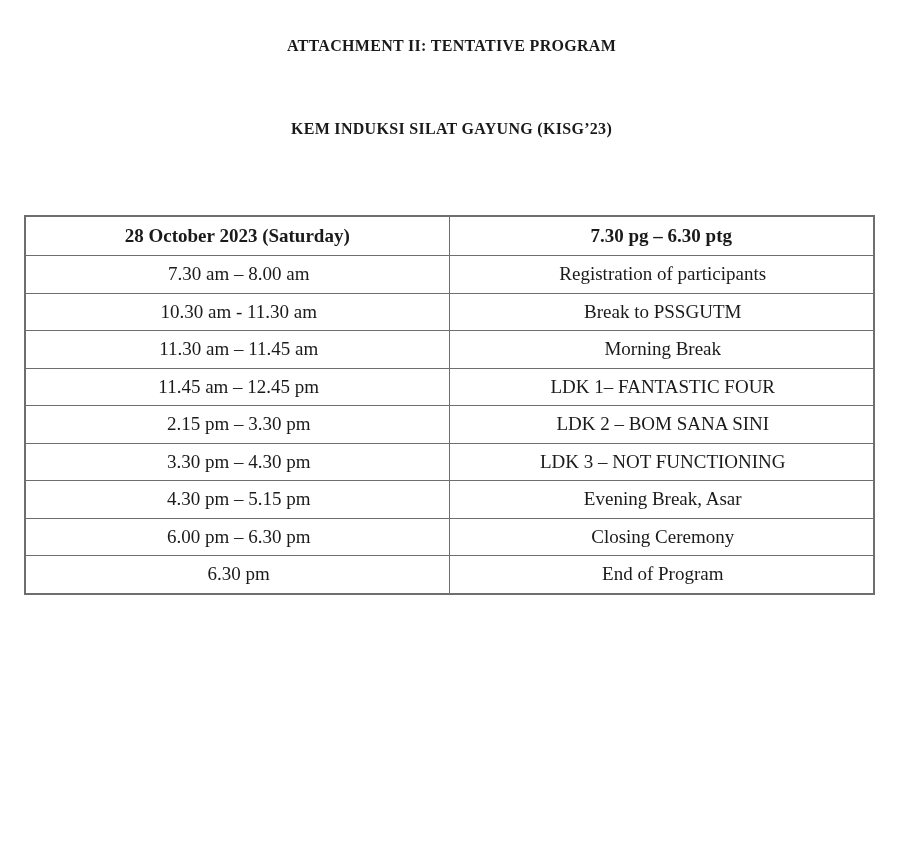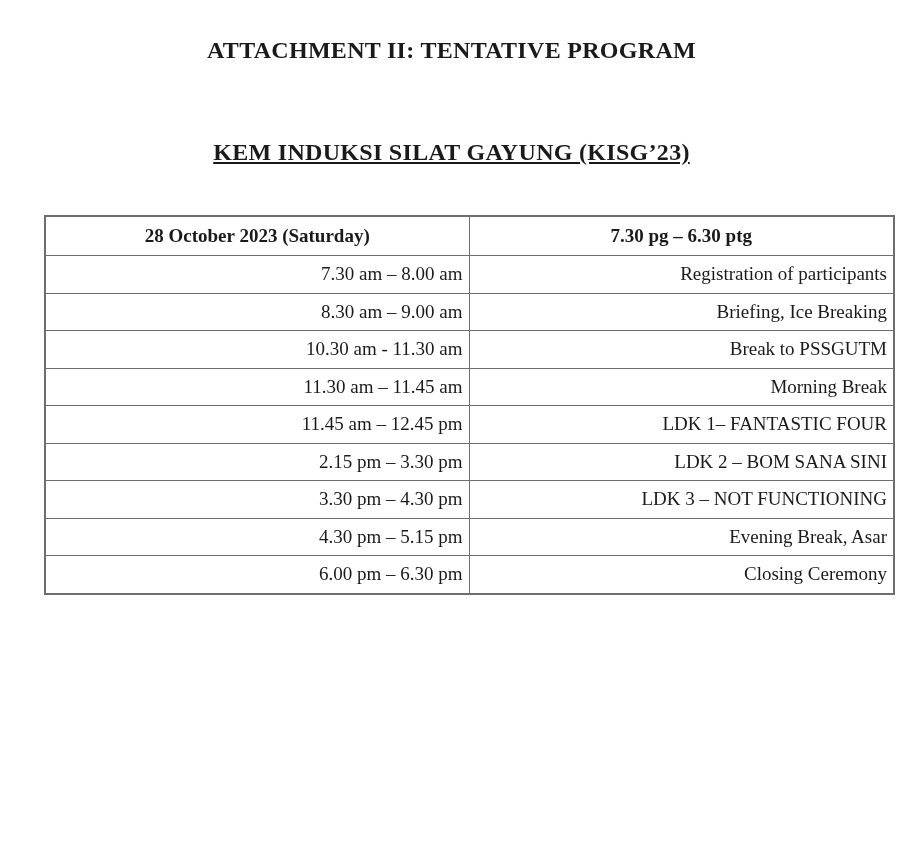--- a/index.html
+++ b/index.html
@@ -11,27 +11,27 @@
     font-family: "Liberation Serif", "DejaVu Serif", serif;
     color: var(--text-color, #1a1a1a);
     position: relative;
     overflow: hidden;
   }
   .doc-title {
     position: absolute;
     left: 0;
     right: 0;
     text-align: center;
-    font-size: 24px;
+    font-size: 16px;
     font-weight: bold;
     letter-spacing: 0.3px;
     white-space: nowrap;
   }
   .doc-title.first  { top: 37px; }
-  .doc-title.second { top: 139px; text-decoration: underline; }
+  .doc-title.second { top: 120px; }
 
   table.schedule {
     position: absolute;
     top: 215px;
     left: 24px;
     width: 849px;
     border-collapse: collapse;
     table-layout: fixed;
     font-size: 19px;
   }
@@ -40,31 +40,30 @@
 
   table.schedule th,
   table.schedule td {
     border: 1px solid var(--border-color, #6e6e6e);
     vertical-align: middle;
     overflow: hidden;
     white-space: nowrap;
   }
   table.schedule {
     border: 2px solid var(--border-color, #6e6e6e);
-    margin-left: 20px;
   }
   table.schedule th {
     height: 38px;
     font-weight: bold;
     text-align: center;
     padding: 0 4px;
   }
   table.schedule td {
     height: 36.5px;
-    text-align: right;
+    text-align: center;
     padding: 0 6px 0 9px;
   }
 </style>
 </head>
 <body style="background: rgb(255, 255, 255);">
 
 <div class="doc-title first">ATTACHMENT II: TENTATIVE PROGRAM</div>
 
 <div class="doc-title second">KEM INDUKSI SILAT GAYUNG (KISG’23)</div>
 
@@ -76,24 +75,20 @@
   <thead>
     <tr>
       <th>28 October 2023 (Saturday)</th>
       <th>7.30 pg – 6.30 ptg</th>
     </tr>
   </thead>
   <tbody>
       <tr>
         <td>7.30 am – 8.00 am</td>
         <td>Registration of participants</td>
-      </tr>
-      <tr>
-        <td>8.30 am – 9.00 am</td>
-        <td>Briefing, Ice Breaking</td>
       </tr>
       <tr>
         <td>10.30 am - 11.30 am</td>
         <td>Break to PSSGUTM</td>
       </tr>
       <tr>
         <td>11.30 am – 11.45 am</td>
         <td>Morning Break</td>
       </tr>
       <tr>
@@ -109,14 +104,18 @@
         <td>LDK 3 – NOT FUNCTIONING</td>
       </tr>
       <tr>
         <td>4.30 pm – 5.15 pm</td>
         <td>Evening Break, Asar</td>
       </tr>
       <tr>
         <td>6.00 pm – 6.30 pm</td>
         <td>Closing Ceremony</td>
       </tr>
+      <tr>
+        <td>6.30 pm</td>
+        <td>End of Program</td>
+      </tr>
     </tbody>
 </table>
 
 </body></html>

